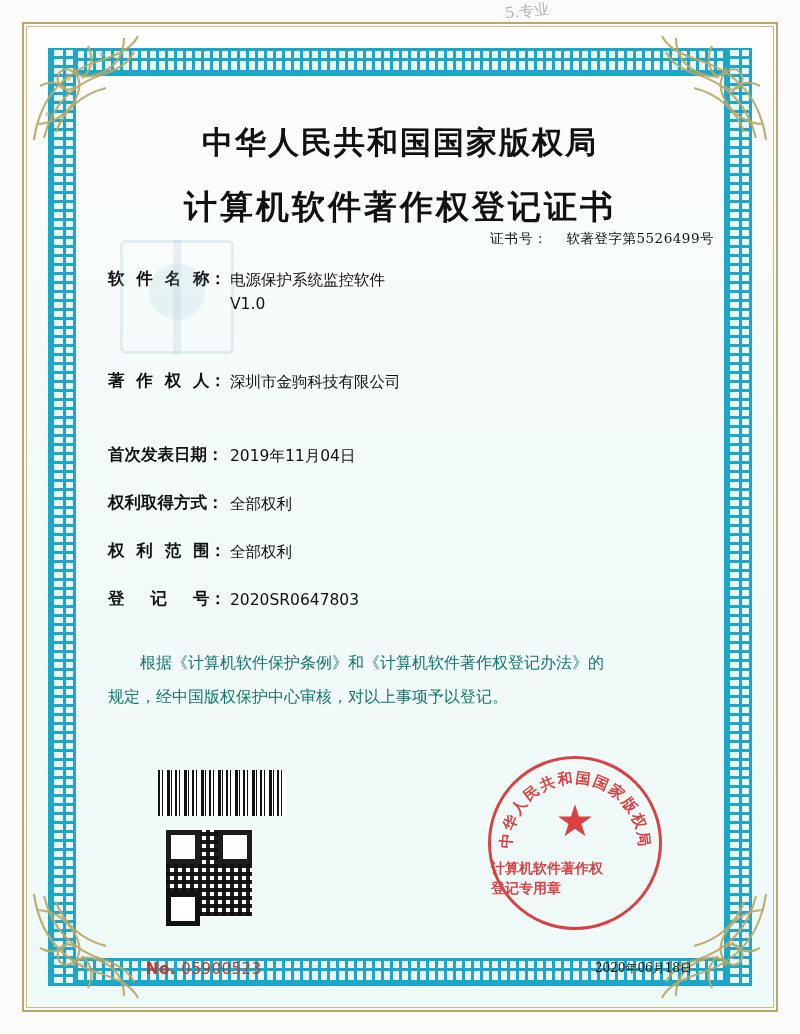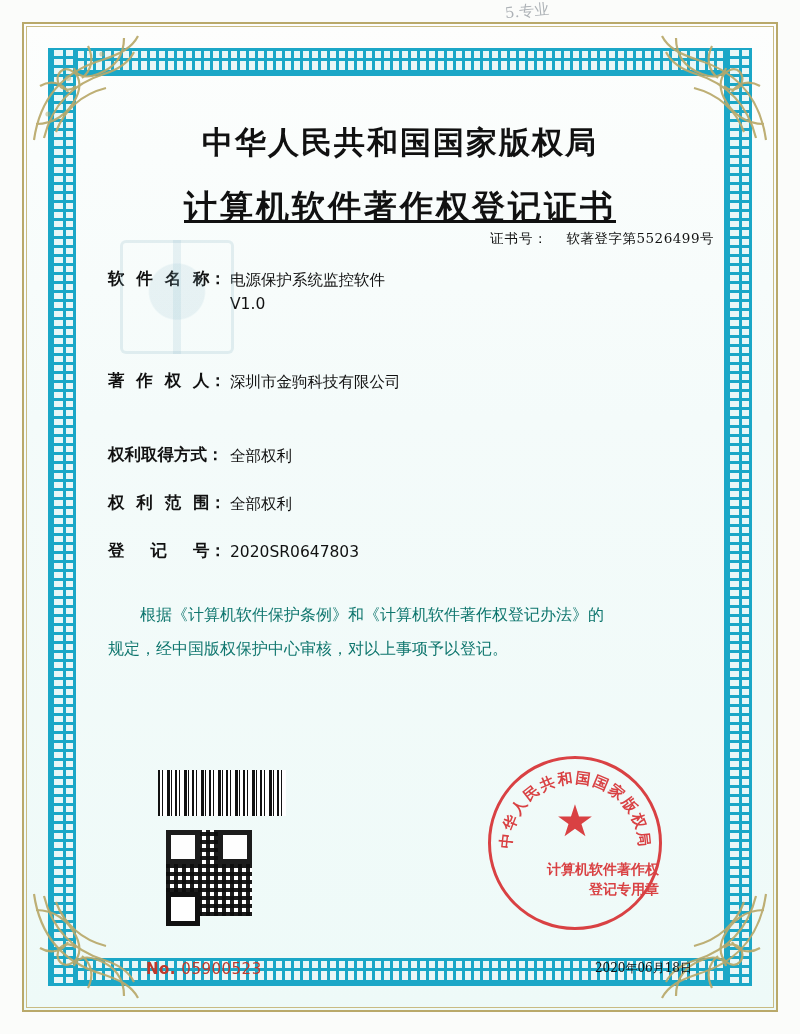--- a/index.html
+++ b/index.html
@@ -111,21 +111,20 @@
   }
   .title-main {
     font-size: 31px;
     margin-top: 44px;
     line-height: 1.2;
   }
   .title-sub {
     font-size: 33px;
     margin-top: 24px;
     letter-spacing: 3px;
-    text-decoration: underline;
   }
 
   .cert-no-row {
     text-align: right;
     padding-right: 6px;
     font-size: 13.5px;
     color: #111;
     font-family: "DejaVu Serif", "Liberation Serif", serif;
   }
   .cert-no-row .label { letter-spacing: 1px; }
@@ -259,22 +258,22 @@
   .seal .star::before {
     content: "★";
     position: absolute;
     left: -22px; top: 0;
     width: 44px;
     text-align: center;
   }
   .seal .seal-lines {
     position: absolute;
     left: 0; right: 0; top: 100px;
-    text-align: right;
-    font-family: Liberation Sans, sans-serif;
+    text-align: left;
+    font-family: Liberation Serif, serif;
     font-weight: bold;
     font-size: 14px;
     line-height: 1.45;
   }
 
   .pencil-note {
     position: absolute;
     left: 505px; top: 2px;
     font-family: "DejaVu Serif", "Liberation Serif", serif;
     font-size: 15px;
@@ -381,20 +380,24 @@
           <span>作</span>
           <span>权</span>
           <span>人：</span>
         </div>
         <div class="field-value">深圳市金驹科技有限公司</div>
       </div>
 
       <div class="gap-b"></div>
 
 
+      <div class="field-row row-tall">
+        <div class="field-label">首次发表日期：</div>
+        <div class="field-value">2019年11月04日</div>
+      </div>
 
       <div class="field-row row-tall">
         <div class="field-label">权利取得方式：</div>
         <div class="field-value">全部权利</div>
       </div>
 
       <div class="field-row row-tall">
         <div class="field-label spread">
           <span>权</span>
           <span>利</span>

